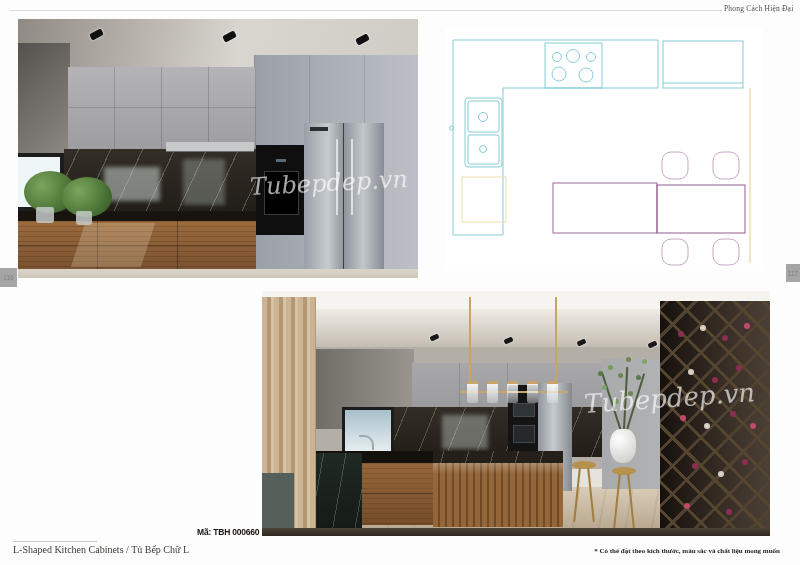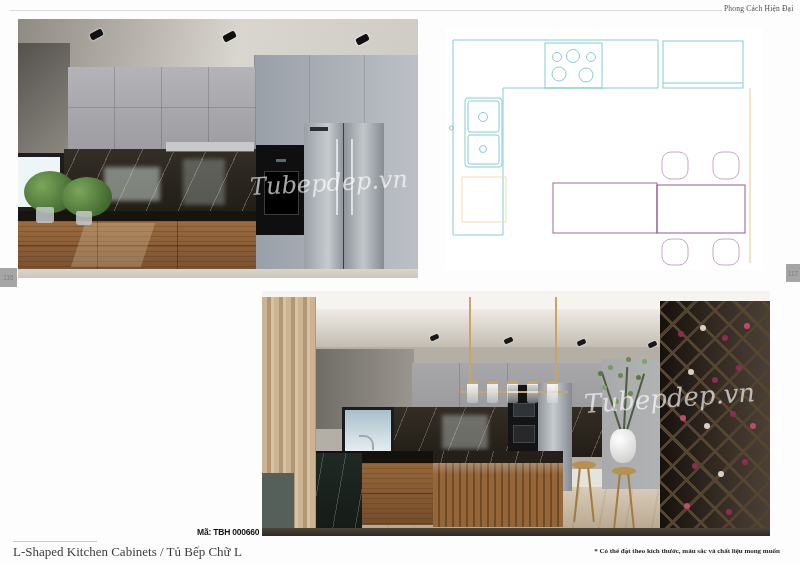--- a/index.html
+++ b/index.html
@@ -10,21 +10,21 @@
   
   .header-rule{left:10px;top:10px;width:712px;height:1px;background:#d9ded9;}
   .header-title{left:724px;top:4px;font-size:7.5px;color:#4b4b44;letter-spacing:.2px;}
   .tab{background:#a5a5a5;color:#7f7f7f;font-family:"Liberation Sans",sans-serif;
        font-size:6.5px;display:flex;align-items:center;justify-content:center;}
   .tab-left{left:0;top:268px;width:17px;height:19px;}
   .tab-right{left:786px;top:264px;width:14px;height:18px;}
   .product-code{left:197px;top:527px;font-family:"Liberation Sans",sans-serif;
                 font-weight:bold;font-size:8.5px;color:#15120f;letter-spacing:-.2px;}
   .footer-rule{left:13px;top:541px;width:84px;height:1px;background:#c9c9c9;}
-  .footer-left{left:13px;top:544px;font-size:13px;color:#3c3c38;}
+  .footer-left{left:13px;top:544px;font-size:10px;color:#3c3c38;}
   .footer-right{right:20px;top:547px;font-size:7px;font-weight:bold;color:#242424;}
 
   
   .photo{overflow:hidden;background:#e6e2dc;}
   .photo-top{left:18px;top:19px;width:400px;height:259px;}
   .photo-bottom{left:262px;top:291px;width:508px;height:245px;}
   .photo .abs{position:absolute;}
   .watermark{font-family:"DejaVu Serif",serif;font-style:italic;
              color:rgba(255,255,255,.65);white-space:nowrap;pointer-events:none;}
 

